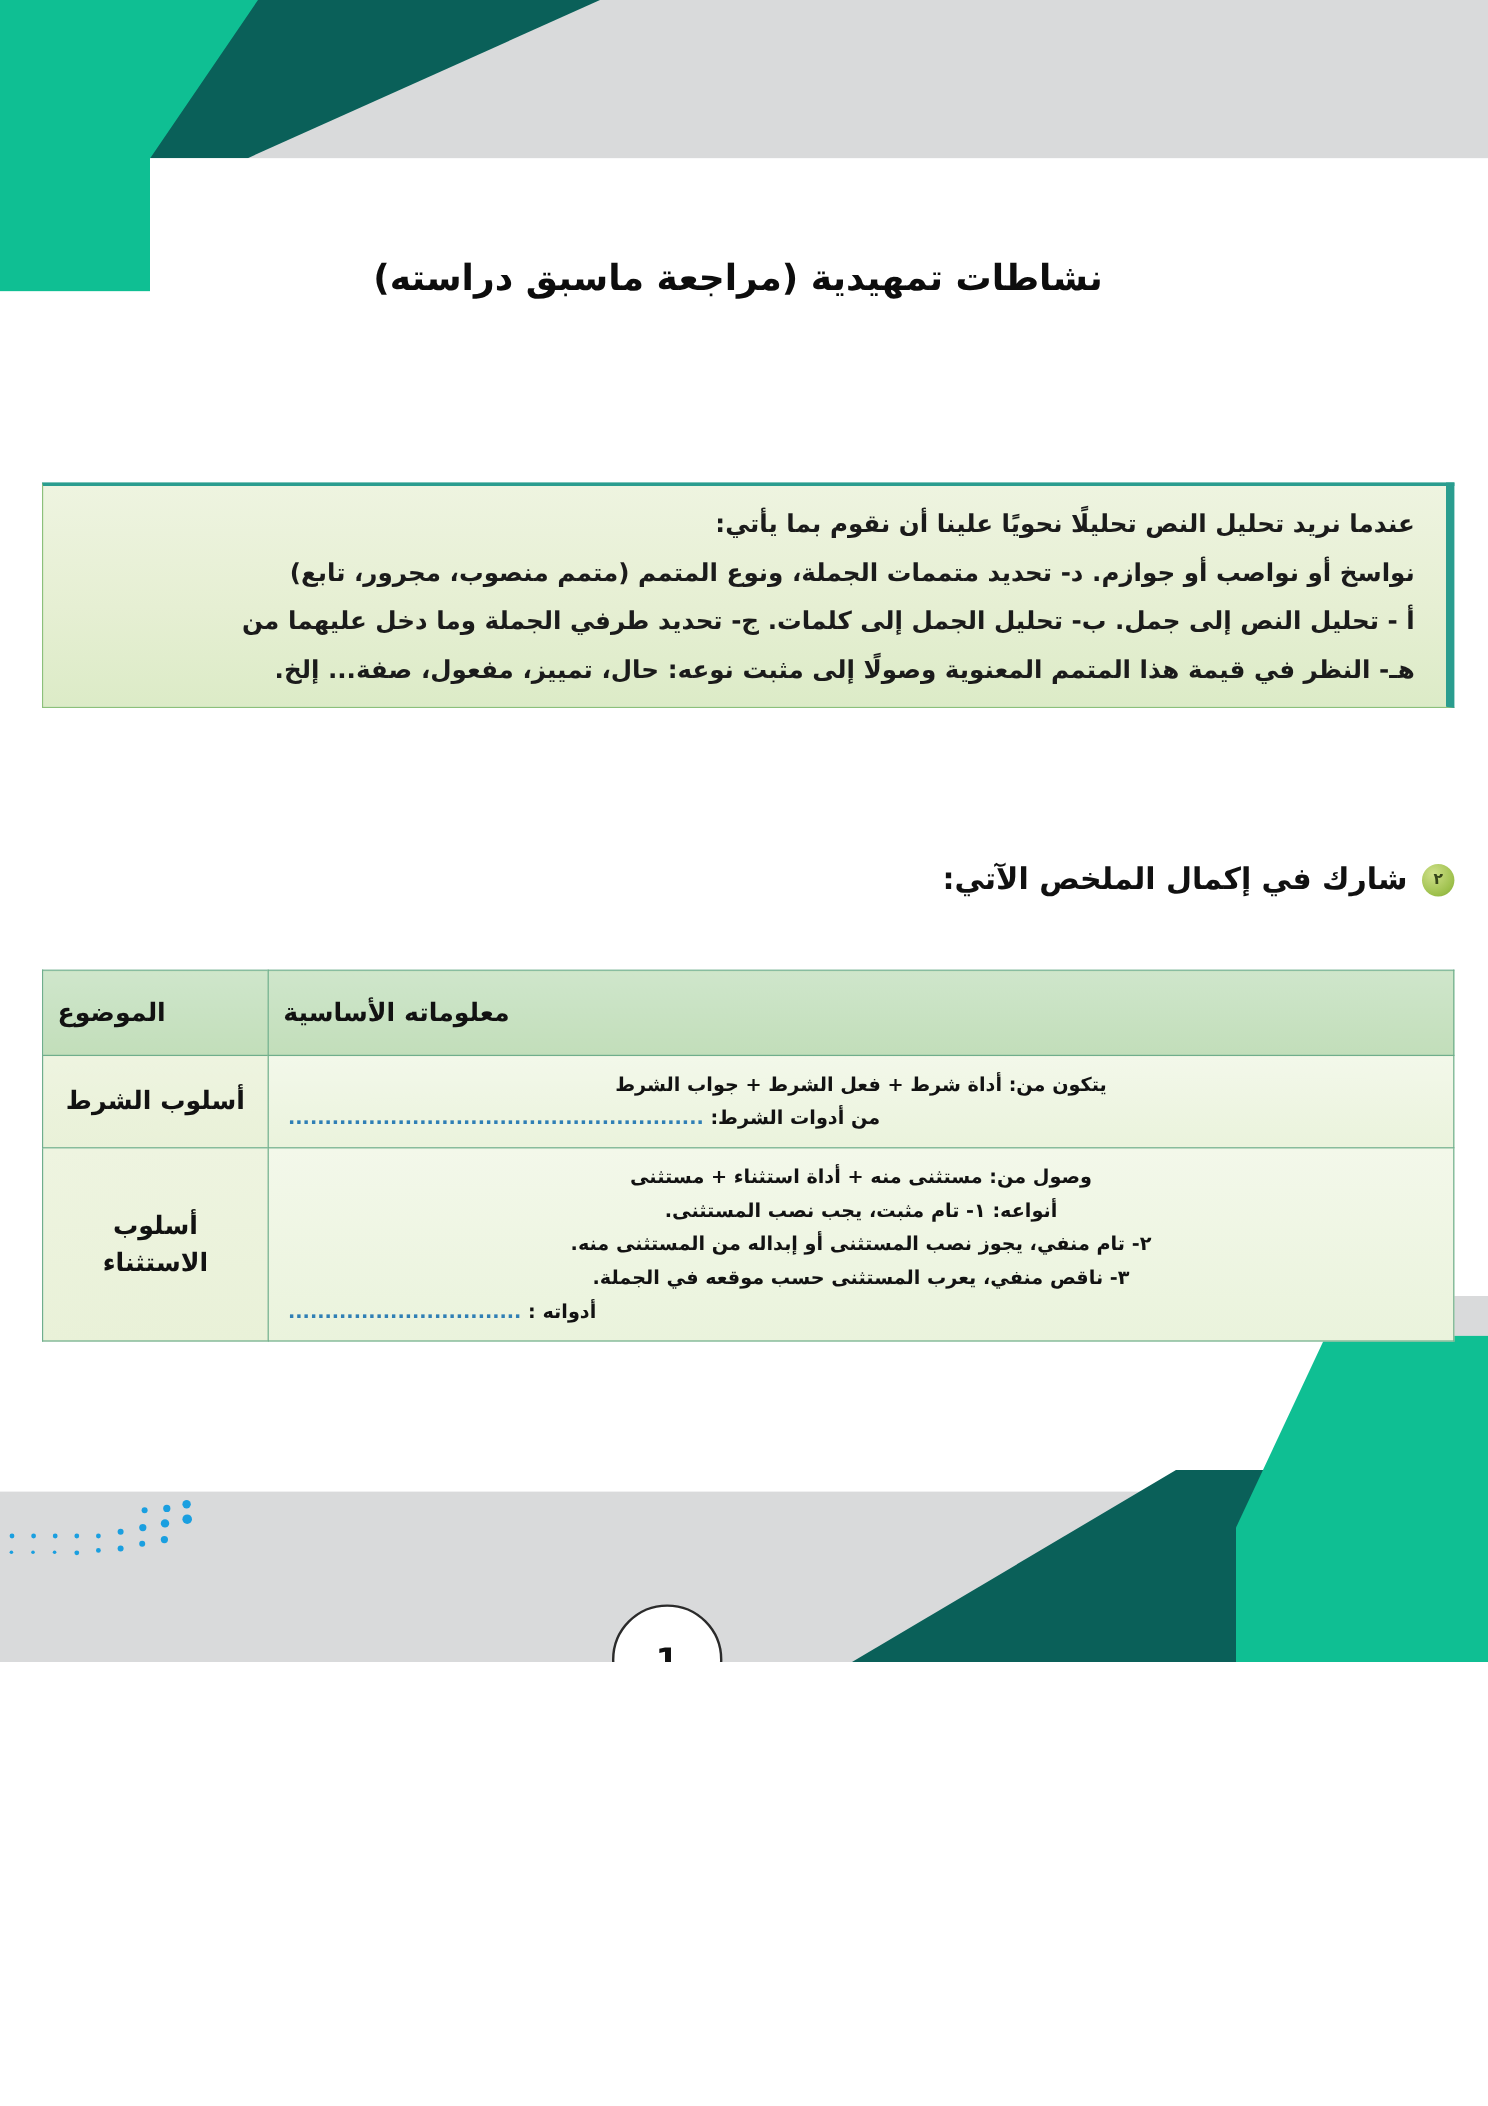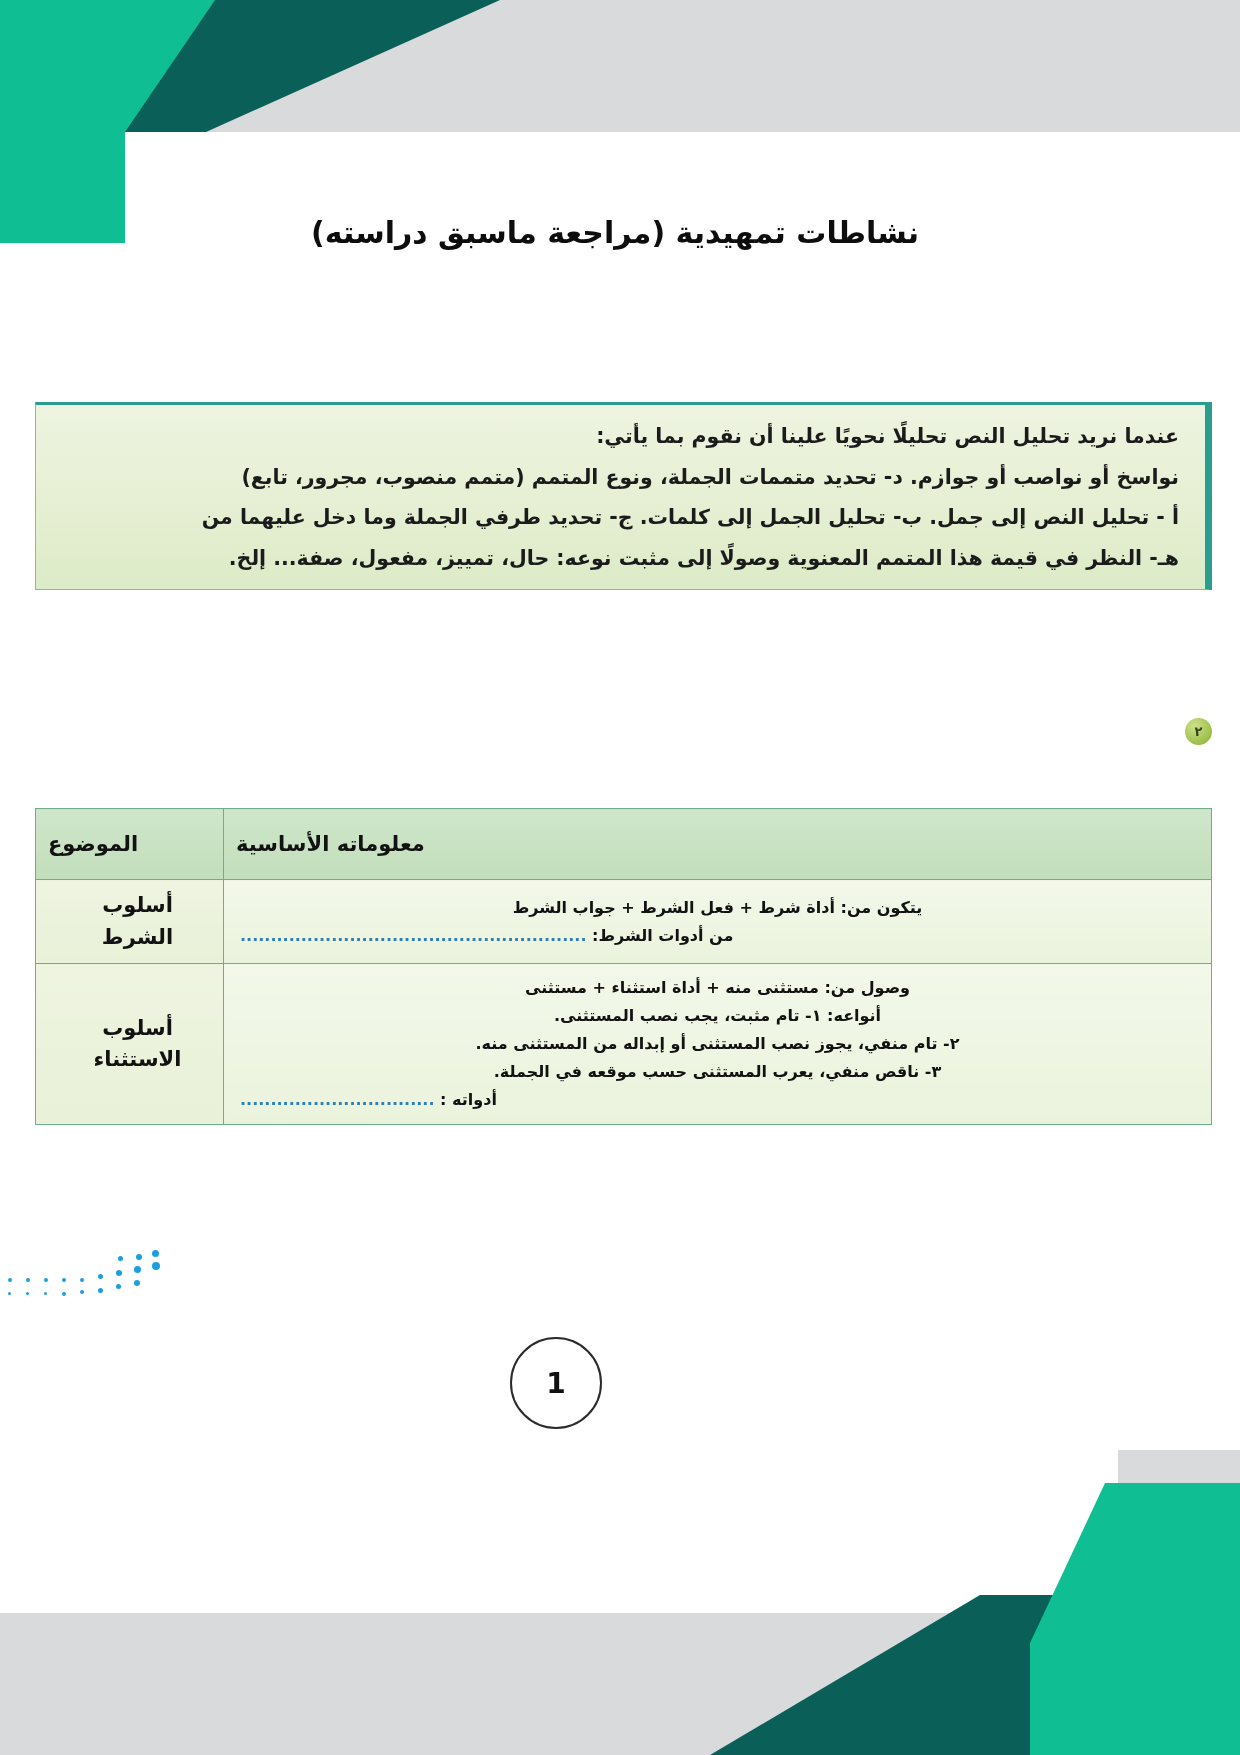--- a/index.html
+++ b/index.html
@@ -3,21 +3,21 @@
 <meta charset="utf-8">
 <style>
   html, body {
     margin: 0;
     padding: 0;
     background: #ffffff;
   }
   .page {
     position: relative;
     width: 1240px;
-    height: 1755px;
+    height: 1385px;
     overflow: hidden;
     background: #ffffff;
     font-family: "DejaVu Sans", "Liberation Sans", sans-serif;
   }
 
   
   .deco-top-gray {
     position: absolute;
     top: 0; left: 0;
     width: 1240px; height: 132px;
@@ -181,21 +181,20 @@
     text-align: left;
     height: 58px;
     padding: 6px 12px;
   }
   table.summary td.subject {
     background: linear-gradient(180deg, #eef4e0 0%, #e9f1d8 100%);
     font-size: 21px;
     font-weight: bold;
     text-align: center;
     line-height: 1.5;
-    padding-left: 32px;
   }
   table.summary td.info {
     background: linear-gradient(180deg, #f3f8ea 0%, #eaf3dc 100%);
     font-size: 16px;
     font-weight: bold;
     line-height: 1.75;
     text-align: right;
   }
   table.summary td.info .ln { display: block; }
   table.summary td.info .ln.center { text-align: center; }
@@ -264,20 +263,21 @@
 
   <div class="infobox">
     <p>عندما نريد تحليل النص تحليلًا نحويًا علينا أن نقوم بما يأتي:</p>
     <p>نواسخ أو نواصب أو جوازم. د- تحديد متممات الجملة، ونوع المتمم (متمم منصوب، مجرور، تابع)</p>
     <p>أ - تحليل النص إلى جمل. ب- تحليل الجمل إلى كلمات. ج- تحديد طرفي الجملة وما دخل عليهما من</p>
     <p>هـ- النظر في قيمة هذا المتمم المعنوية وصولًا إلى مثبت نوعه: حال، تمييز، مفعول، صفة... إلخ.</p>
   </div>
 
   <div class="qrow">
     <div class="qnum">٢</div>
+    <div class="qtext">شارك في إكمال الملخص الآتي:</div>
   </div>
 
   <div class="tbl-wrap">
     <table class="summary">
       <colgroup>
         <col>
         <col class="c-subject">
       </colgroup>
       <thead>
         <tr>

